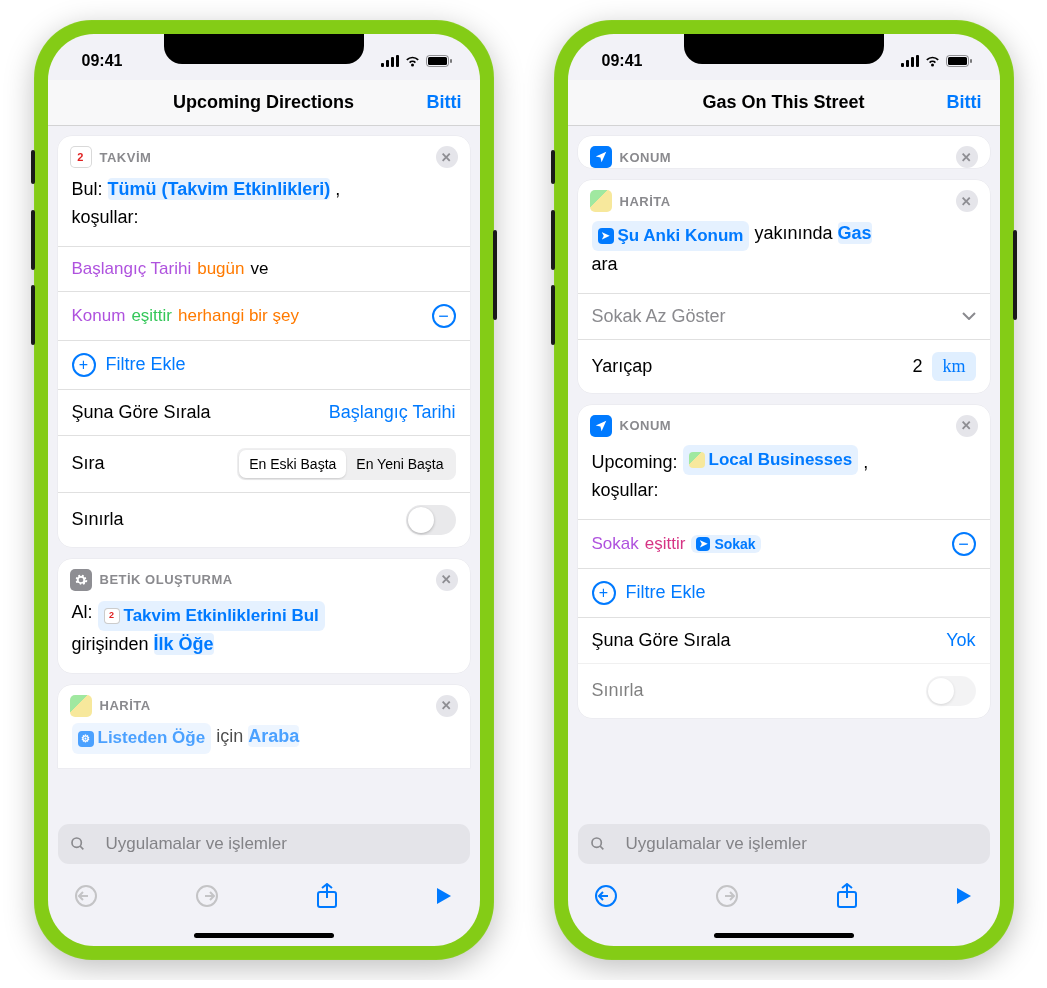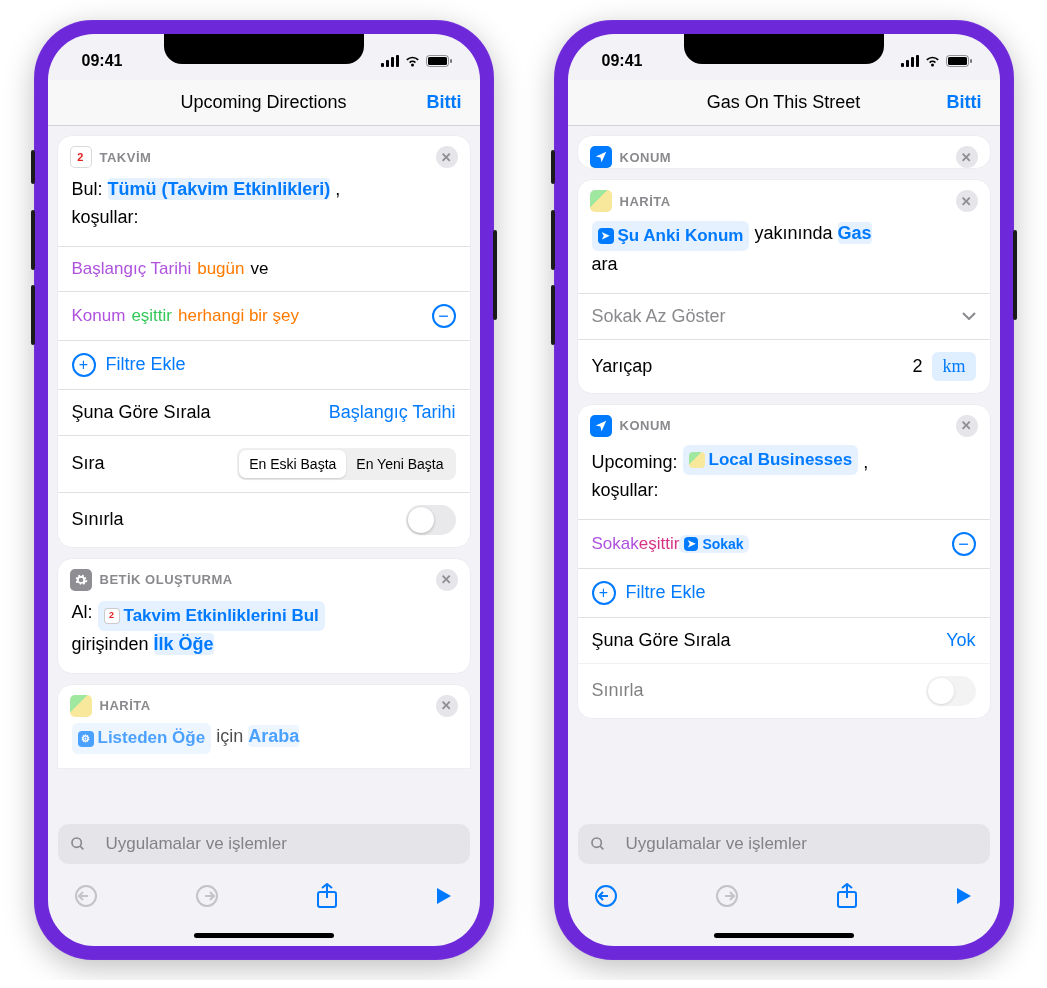--- a/index.html
+++ b/index.html
@@ -8,21 +8,21 @@
     font-family: -apple-system, BlinkMacSystemFont, "Helvetica Neue", sans-serif;
     display: flex;
     gap: 60px;
     justify-content: center;
     align-items: flex-start;
     padding: 20px;
   }
   .phone {
     width: 460px;
     height: 940px;
-    background: #6d28d9;
+    background: #84cc16;
     border-radius: 58px;
     padding: 14px;
     box-shadow: 0 8px 30px rgba(0,0,0,0.25), inset 0 0 2px rgba(255,255,255,0.15);
     position: relative;
   }
   .phone-side-btn { position:absolute; background:#1a1a1a; border-radius:2px; }
   .phone-side-l1{ left:-3px; top:130px; width:4px; height:34px; }
   .phone-side-l2{ left:-3px; top:190px; width:4px; height:60px; }
   .phone-side-l3{ left:-3px; top:265px; width:4px; height:60px; }
   .phone-side-r { right:-3px; top:210px; width:4px; height:90px; }
@@ -45,21 +45,21 @@
     padding: 0 28px; font-size: 16px; font-weight: 600; z-index: 40;
   }
   .sbar-time { padding-top: 8px; padding-left: 6px;}
   .sbar-right { display: flex; gap: 5px; align-items: center; padding-top: 8px;}
   .nav {
     background: #f8f8f9;
     display: flex; align-items: center; justify-content: center;
     position: relative; height: 46px;
     border-bottom: 0.5px solid rgba(0,0,0,0.15);
   }
-  .nav-title { font-size: 18px; font-weight: 400; }
+  .nav-title { font-size: 18px; font-weight: 700; }
   .nav-right {
     position: absolute; right: 18px; color: #007aff; font-size: 18px; font-weight:600;
   }
   .scroll {
     flex: 1; overflow: hidden; position: relative;
     padding: 10px 10px 0 10px;
     background: #f2f2f7;
   }
   .card {
     background: #fff; border-radius: 14px;
@@ -385,21 +385,21 @@
         <div class="card-body">
           <span>Upcoming:</span>
           <span class="chip-blue">
               <span class="mini-map"></span>
               <span>Local Businesses</span>
             </span>
           <span>,</span><br>
           <span>koşullar:</span>
         </div>
         <div class="row row-first" style="font-size:17px;">
-          <div style="display:flex;align-items:center;">
+          <div style="display:flex;gap:6px;align-items:center;">
             <span class="t-purple">Sokak</span>
             <span style="color:#d63384;">eşittir</span>
             <span class="chip-blue" style="font-size:14px;padding:1px 5px;">
                 <span class="mini-ico" style="width:14px;height:14px;">➤</span>
                 <span>Sokak</span>
               </span>
           </div>
           <span class="round-minus">−</span>
         </div>
         <div class="addfilter">

